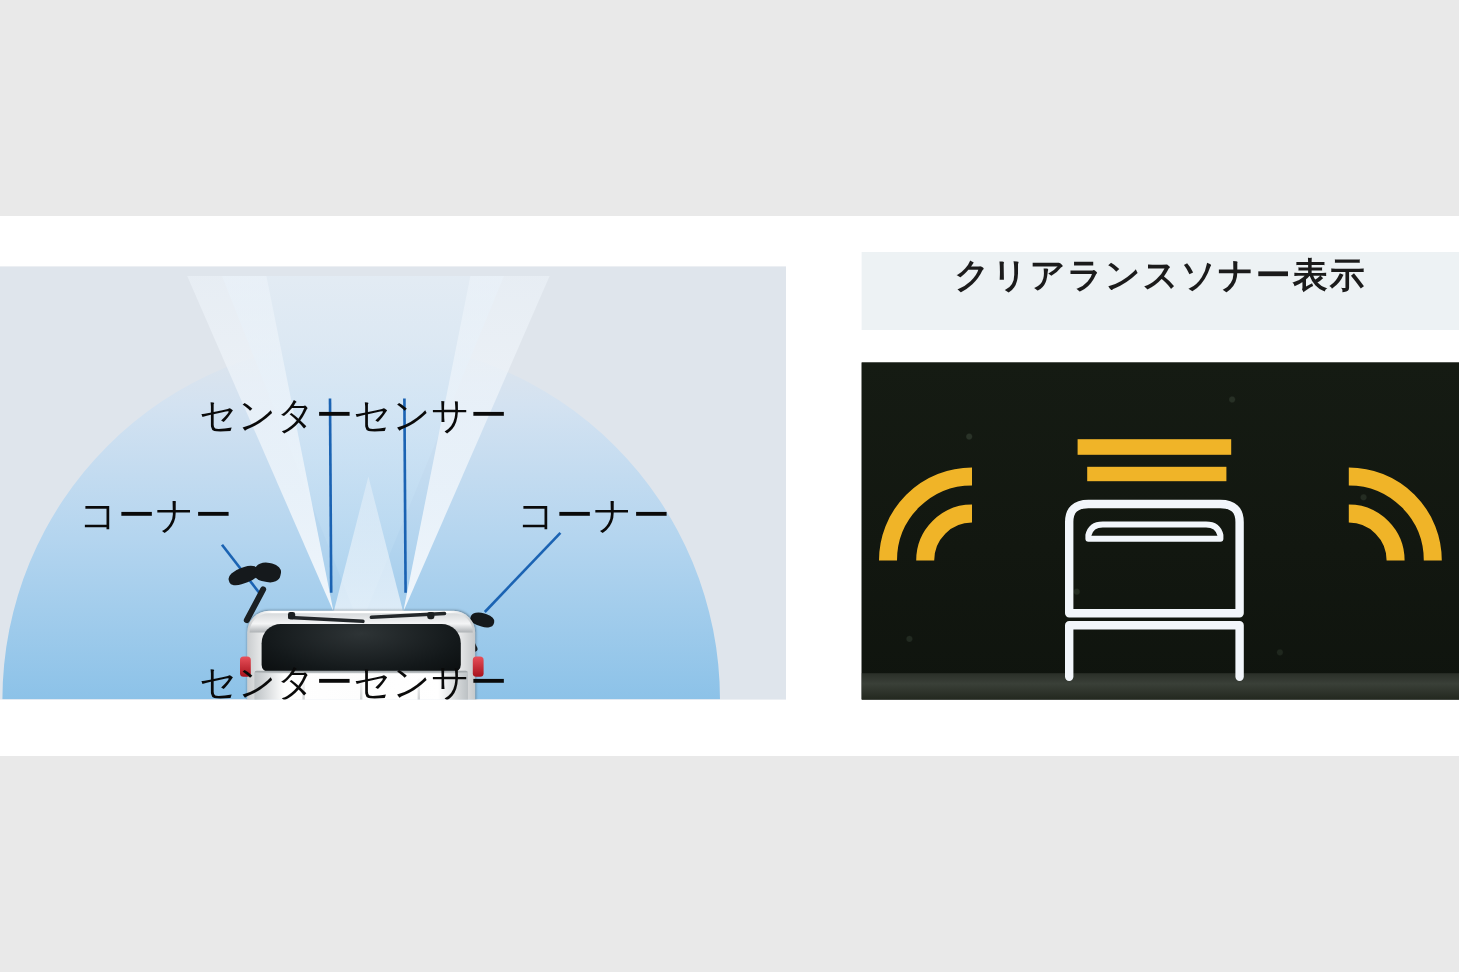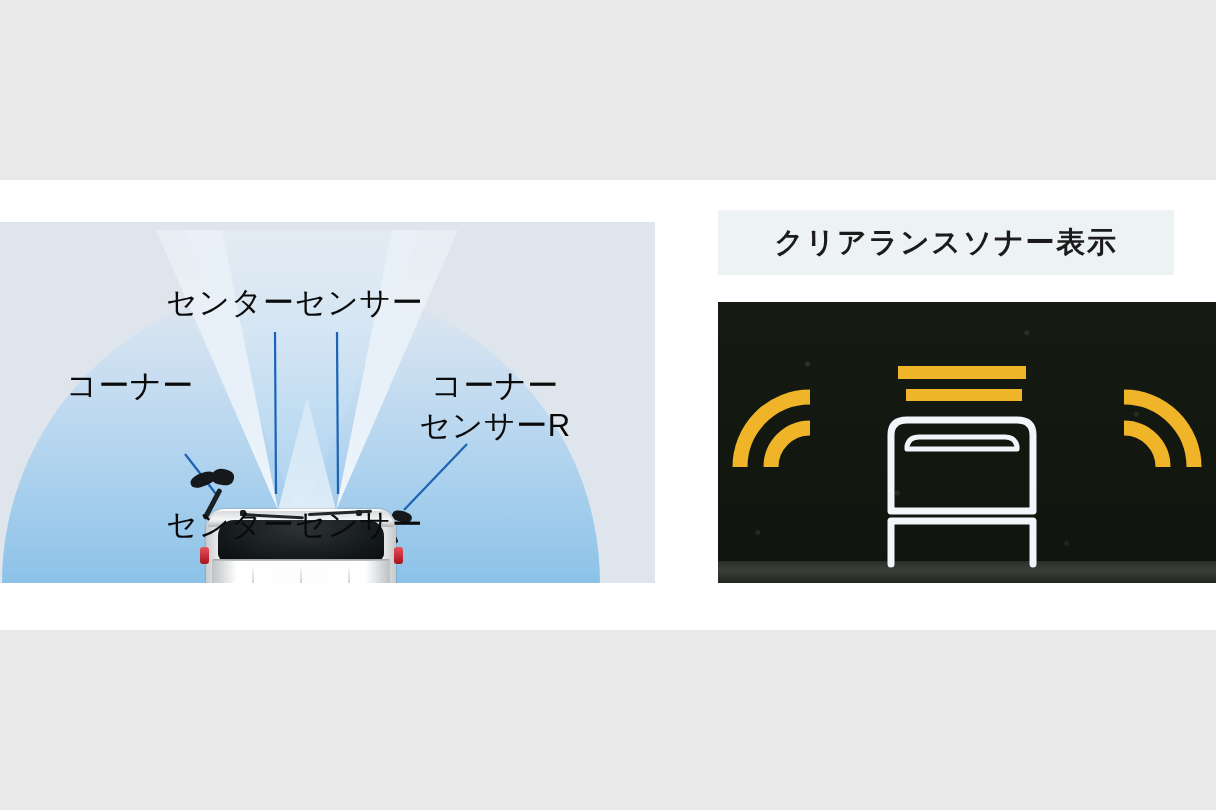--- a/index.html
+++ b/index.html
@@ -133,34 +133,34 @@
   }
 
   
   .ill-label {
     position: absolute;
     color: #0a0a0a;
     font-weight: 400;
     letter-spacing: .02em;
     white-space: nowrap;
     line-height: 1.28;
+    margin-top: 44px;
   }
   #lbl-center {
     left: 166px; top: 283px;
     font-size: 31px;
   }
 
   
   .right-header {
     position: absolute;
     left: 718px; top: 210px;
-    width: 456px; height: 65px;
+    width: 498px; height: 65px;
     background: #edf2f4;
     display: flex;
-    align-items: center;
     justify-content: center;
   }
   .right-header-title {
     font-size: 29px;
     font-weight: bold;
     color: #1b1b1b;
     letter-spacing: .06em;
   }
   .right-photo {
     position: absolute;
@@ -274,21 +274,20 @@
 
   <div class="ill-label" id="lbl-center" style="position:absolute; left:166px; top:283px; font-size:31px;">センターセンサー</div>
 </div>
 
 <div class="ill-label" style="position:absolute; left:40px; top:366px; width:180px; text-align:center; font-size:31px; z-index:5;">
   <div>コーナー</div>
 </div>
 
 <div class="ill-label" style="position:absolute; left:400px; top:366px; width:190px; text-align:center; font-size:31px; z-index:5;">
   <div>コーナー</div>
-  <div>センサーR</div>
 </div>
 
 <div class="ill-label" style="position:absolute; left:166px; top:283px; font-size:31px; z-index:5;">センターセンサー</div>
 
 <div class="right-header">
   <div class="right-header-title">クリアランスソナー表示</div>
 </div>
 
 <div class="right-photo">
   <div class="photo-noise"></div>

